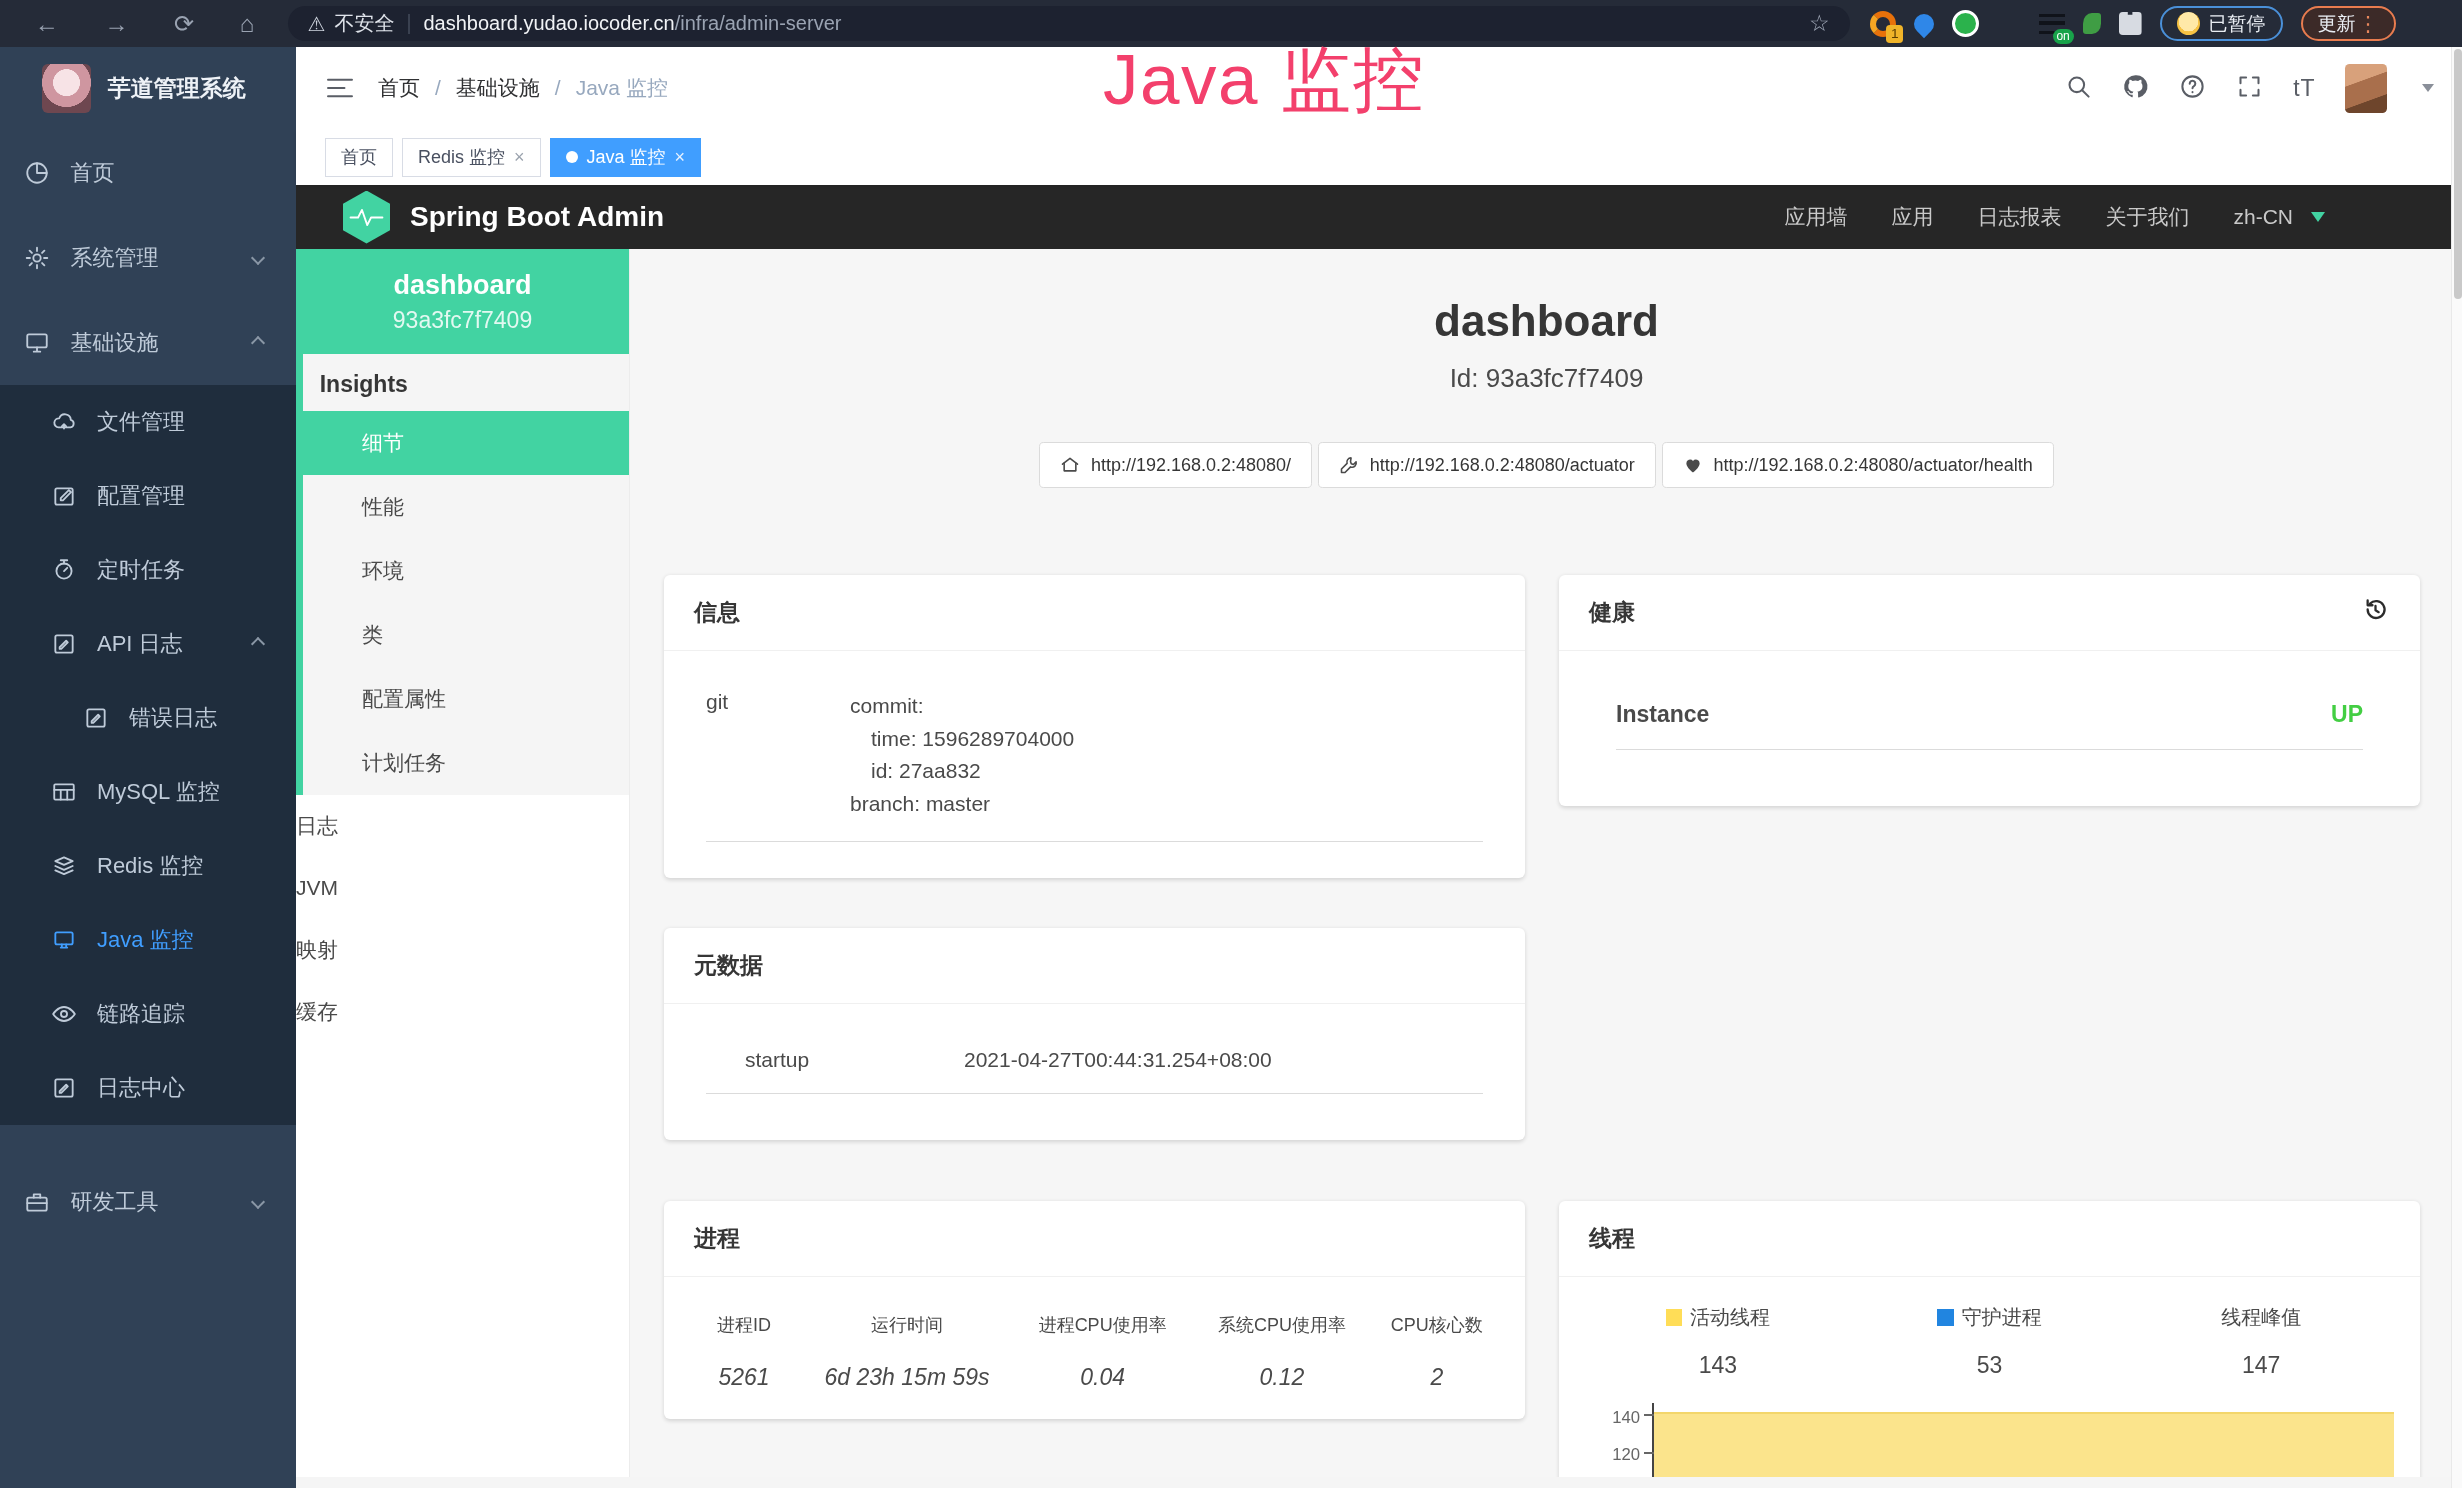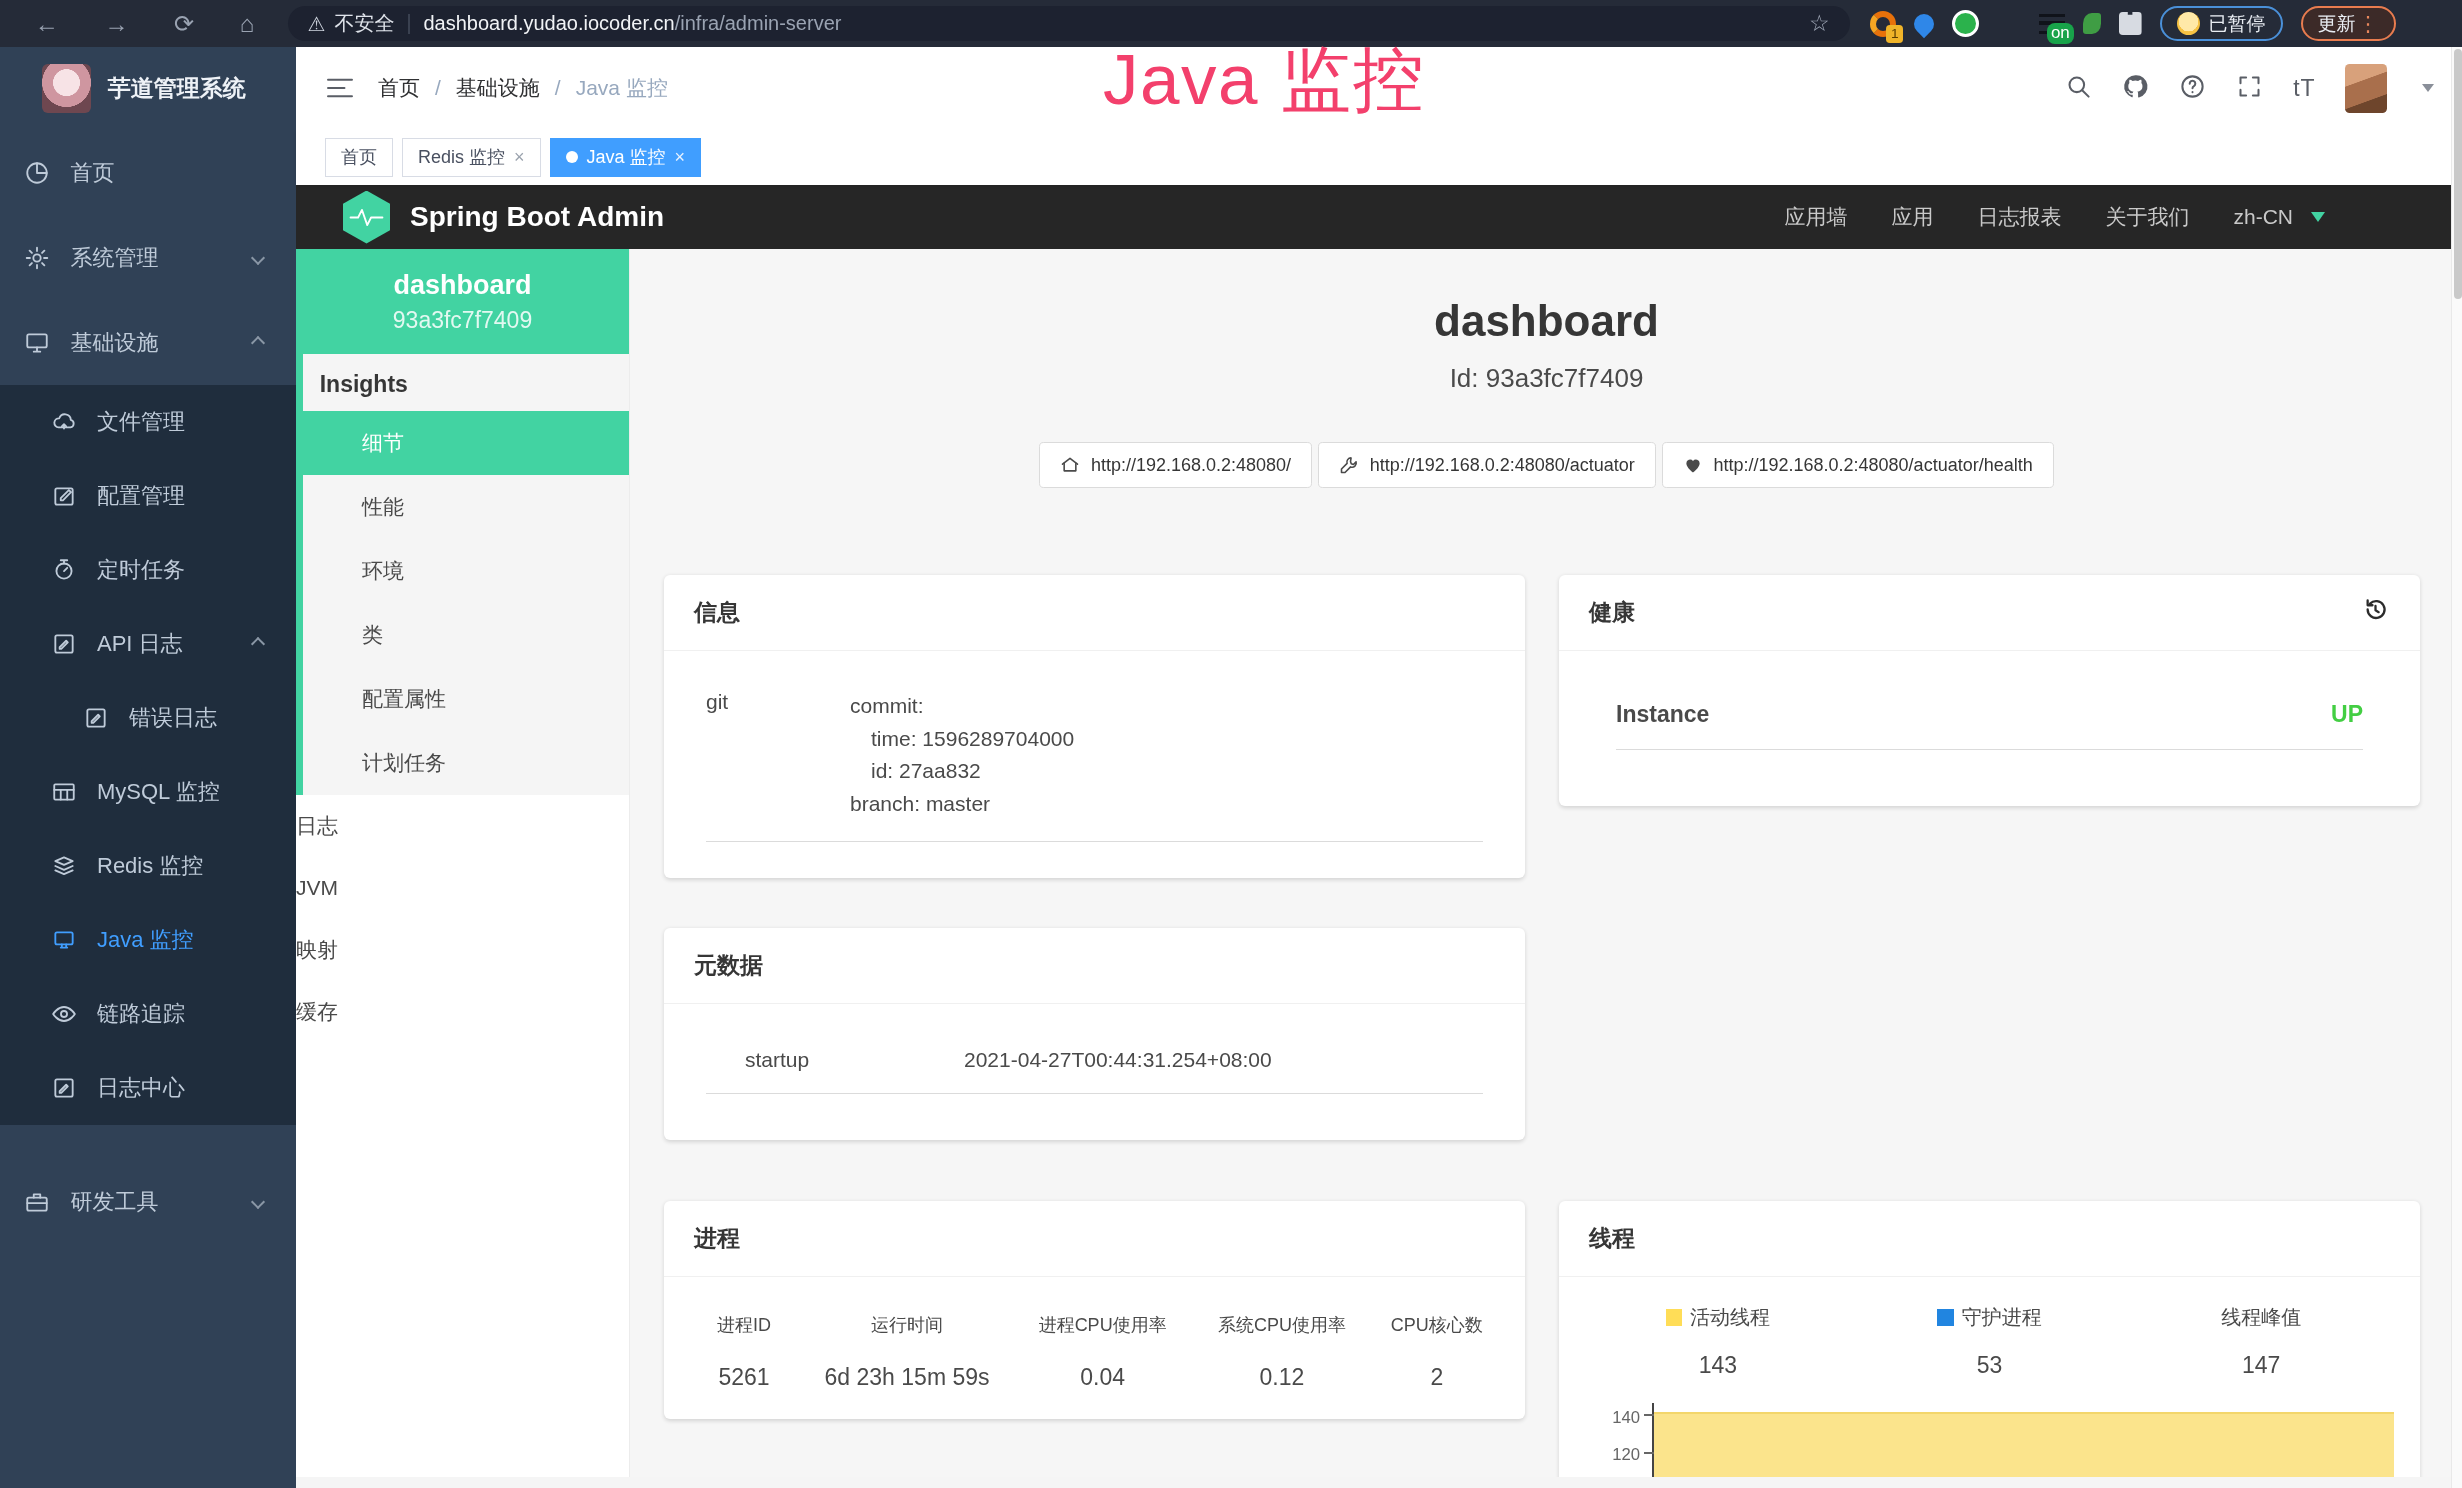--- a/index.html
+++ b/index.html
@@ -20,21 +20,21 @@
   .ext { display:flex; align-items:center; gap:18px; margin-left:20px; }
   .ext-ic { position:relative; display:inline-flex; align-items:center; justify-content:center; }
   .ic-orange { width:26px; height:26px; border-radius:50%; border:6.8px solid #e8710a; border-left-color:#f5a623; }
   .badge1 { position:absolute; right:-7.6px; bottom:-6px; background:#f0b429; color:#5a3c00; font-size:13.7px; border-radius:3.8px; padding:0 4.6px; line-height:18px; }
   .ic-pin { width:20px; height:20px; background:#2f87e8; border-radius:50% 50% 0 50%; transform:rotate(45deg); }
   .ic-green { width:27px; height:27px; border-radius:50%; background:#2bb24c; border:3px solid #fff; }
   .ic-grid { width:24px; height:24px; display:grid; grid-template-columns:10.6px 10.6px; grid-template-rows:10.6px 10.6px; gap:3px; }
   .ic-grid i { background:#7a8194; border-radius:1.5px; } .ic-grid i.blue { background:#3d9df0; border-radius:50%; }
   .ic-onlist { width:26px; height:20px; border-top:3.8px solid #10131a; border-bottom:3.8px solid #10131a; position:relative; }
   .ic-onlist::after { content:""; position:absolute; left:0; top:4.6px; width:26px; height:3.8px; background:#10131a; }
-  .badge-on { position:absolute; right:-9px; bottom:-10.6px; background:#18a34a; color:#fff; font-size:17px; border-radius:8px; padding:0.8px 3.8px; }
+  .badge-on { position:absolute; right:-9px; bottom:-10.6px; background:#18a34a; color:#fff; font-size:12px; border-radius:8px; padding:0.8px 3.8px; }
   .ic-leaf { width:18px; height:21px; background:#3f9d44; border-radius:50% 3px 50% 3px; }
   .ic-puzzle { width:23px; height:23px; background:#d7dbe2; border-radius:3.8px; clip-path:polygon(0 0,40% 0,40% 12%,60% 12%,60% 0,100% 0,100% 100%,0 100%); }
   .pill { display:flex; align-items:center; gap:9px; height:35px; border-radius:18px; padding:0 15px; font-size:19px; color:#e8ecf2; }
   .pill.paused { border:2.3px solid #4a90d9; }
   .pill.update { border:2.3px solid #e87c4f; background:#3c2a28; gap:2px; }
   .emoji-face { width:23px; height:23px; border-radius:50%; background:radial-gradient(circle at 50% 42%,#ffe9a8 0 55%,#f6c244 56% 100%); }
   .pill .dots { color:#e8875c; font-size:21px; }
 
   
   .app-sidebar { position:absolute; left:0; top:47px; width:296px; height:1442px; background:#304156; color:#bfcbd9; }
@@ -127,21 +127,21 @@
   .health-lbl { font-weight:bold; }
   .up { margin-left:auto; font-weight:bold; color:#43ce43; }
 
   .meta-body { padding:44px 42px 0; font-size:21px; color:#4a4a4a; }
   .meta-row { display:flex; }
   .meta-lbl { width:258px; padding-left:39px; }
 
   .proc-body { padding:36px 23px 0; }
   .proc-row { display:flex; text-align:center; color:#4a4a4a; }
   .proc-row.hdr { font-size:18px; }
-  .proc-row.val { font-size:23px; margin-top:27px; }
+  .proc-row.val { font-size:23px; margin-top:27px;font-style:italic; }
   .c1{flex:0 0 14%;} .c2{flex:0 0 26%;} .c3{flex:0 0 22%;} .c4{flex:0 0 22%;} .c5{flex:0 0 16%;}
 
   .thr-body { padding:27px 23px 0; }
   .leg-row { display:flex; }
   .leg { flex:1; display:flex; align-items:center; justify-content:center; gap:7.6px; font-size:20px; color:#4a4a4a; }
   .sq { width:16.7px; height:16.7px; }
   .sq.yellow { background:#ffdd57; }
   .sq.blue { background:#2185e0; }
   .val-row { display:flex; margin-top:21px; }
   .leg-val { flex:1; text-align:center; font-size:23px; color:#4a4a4a; }

